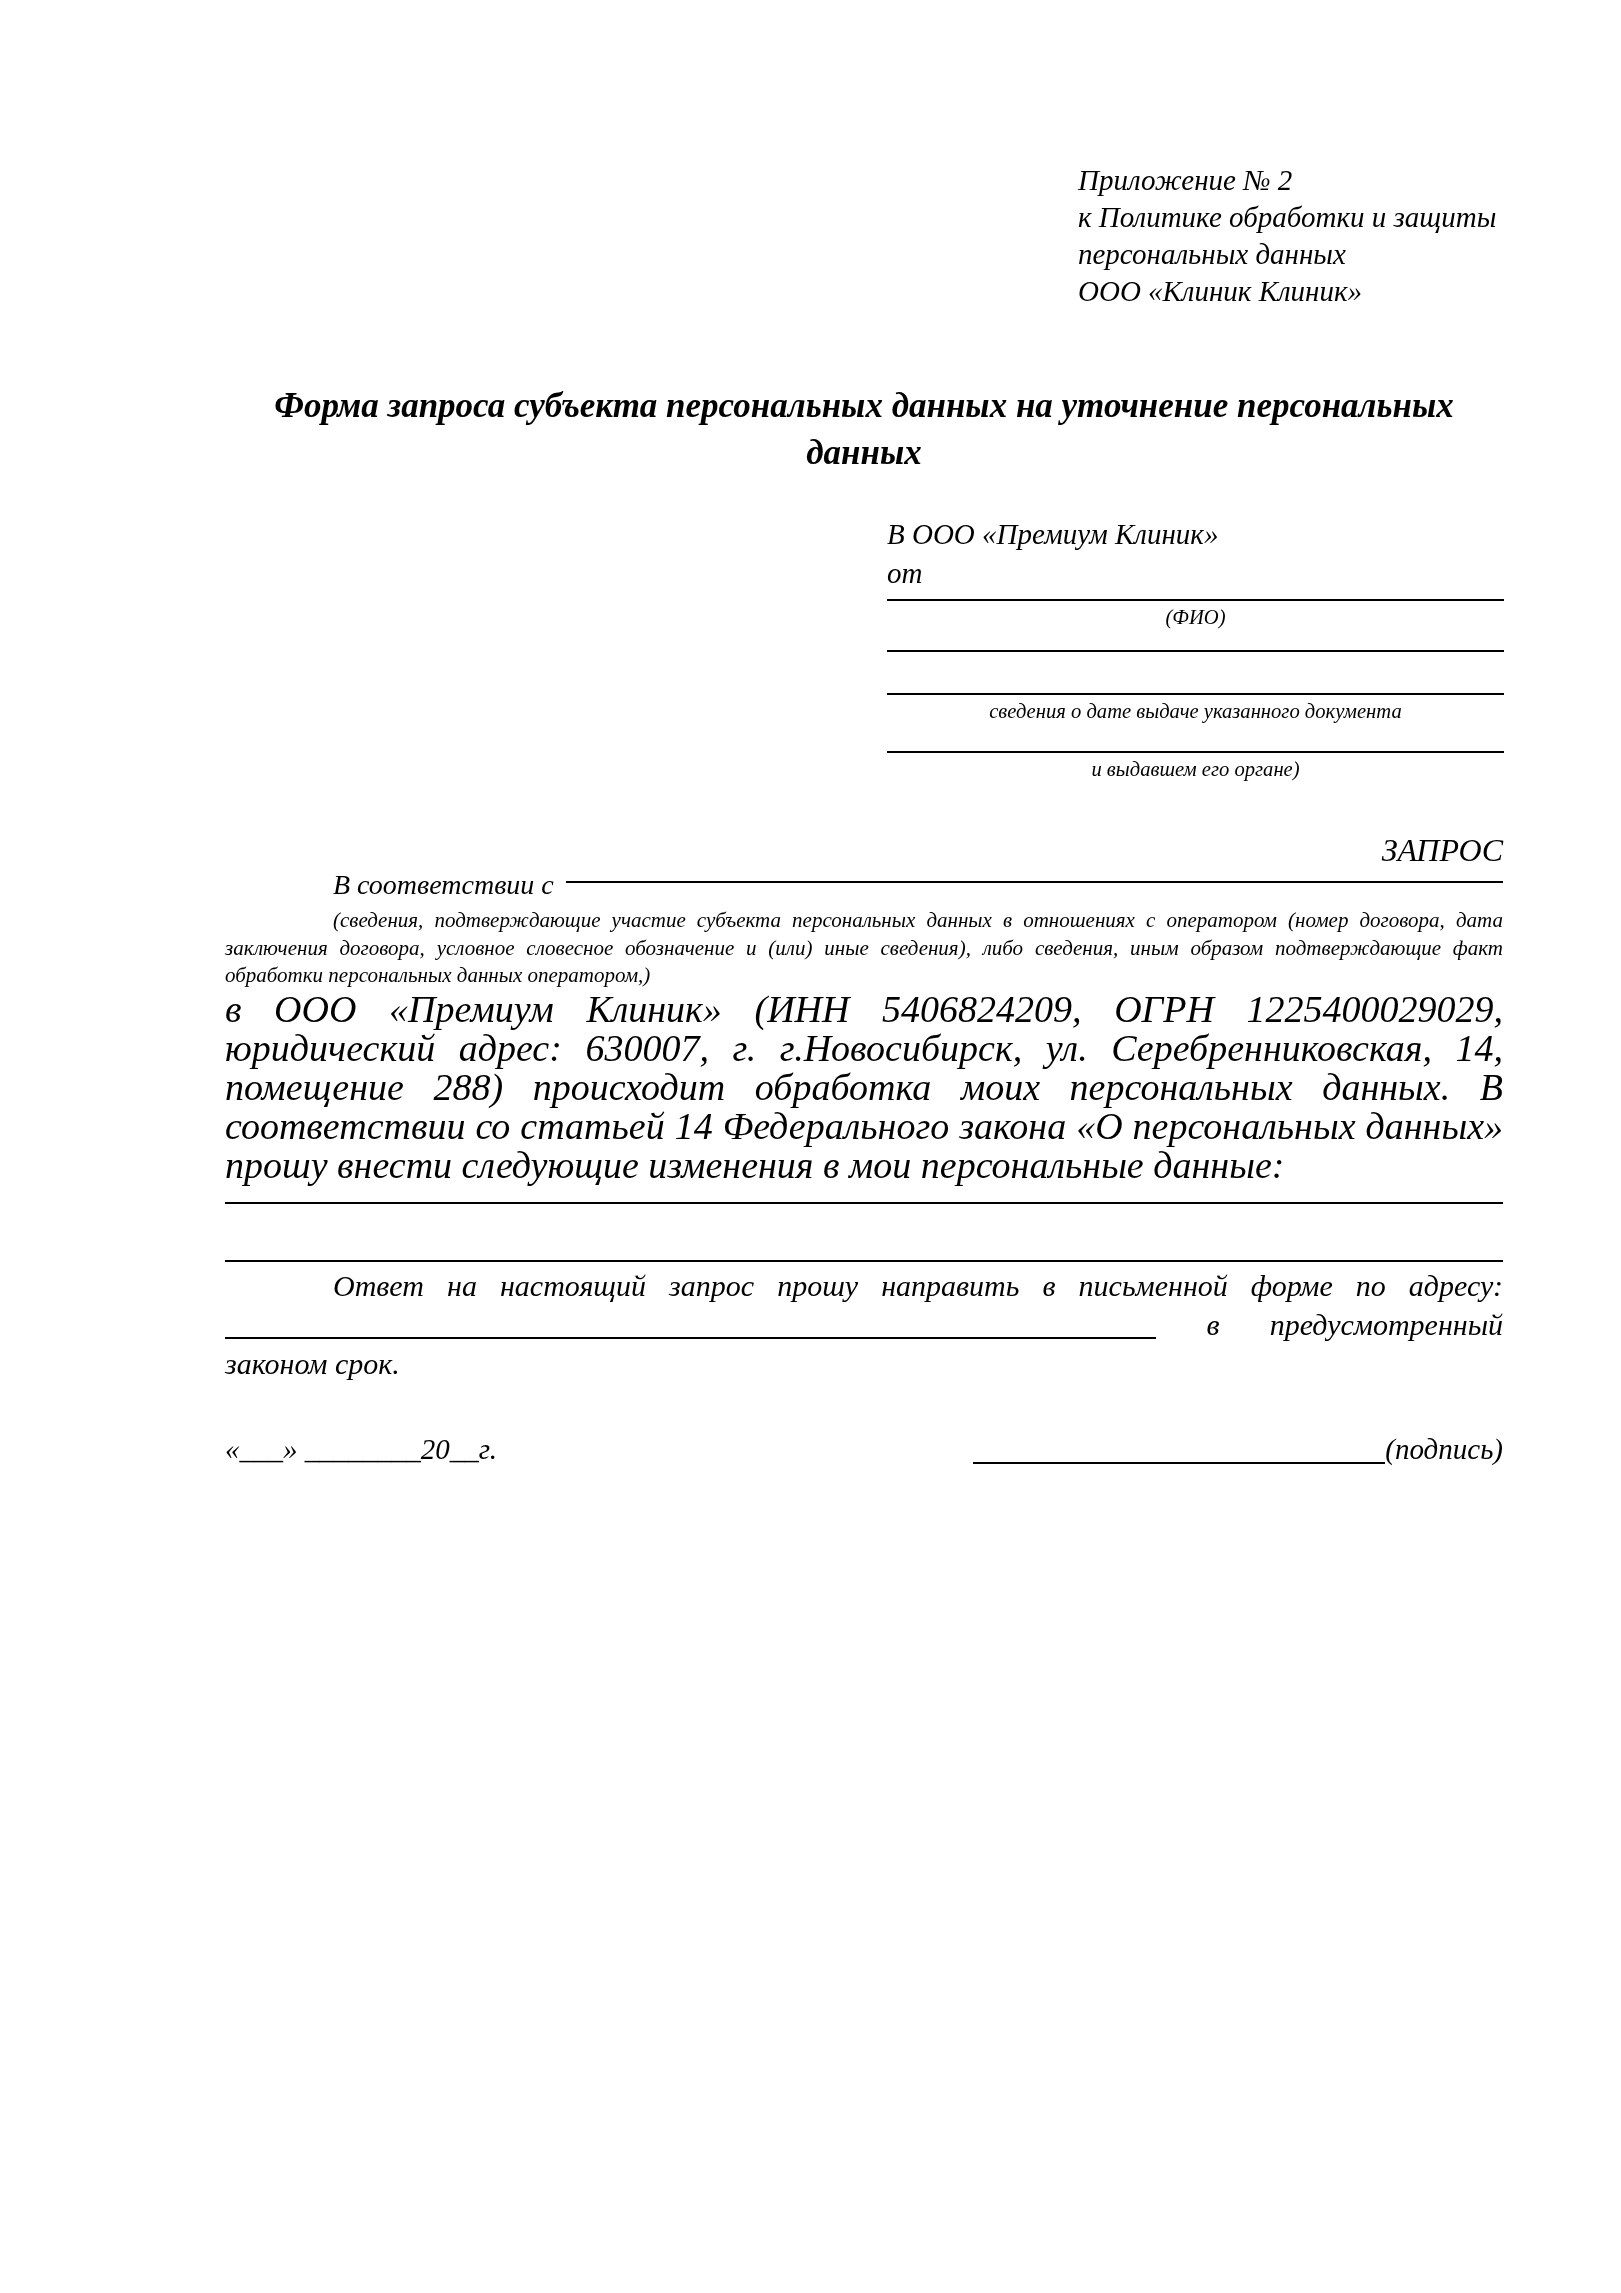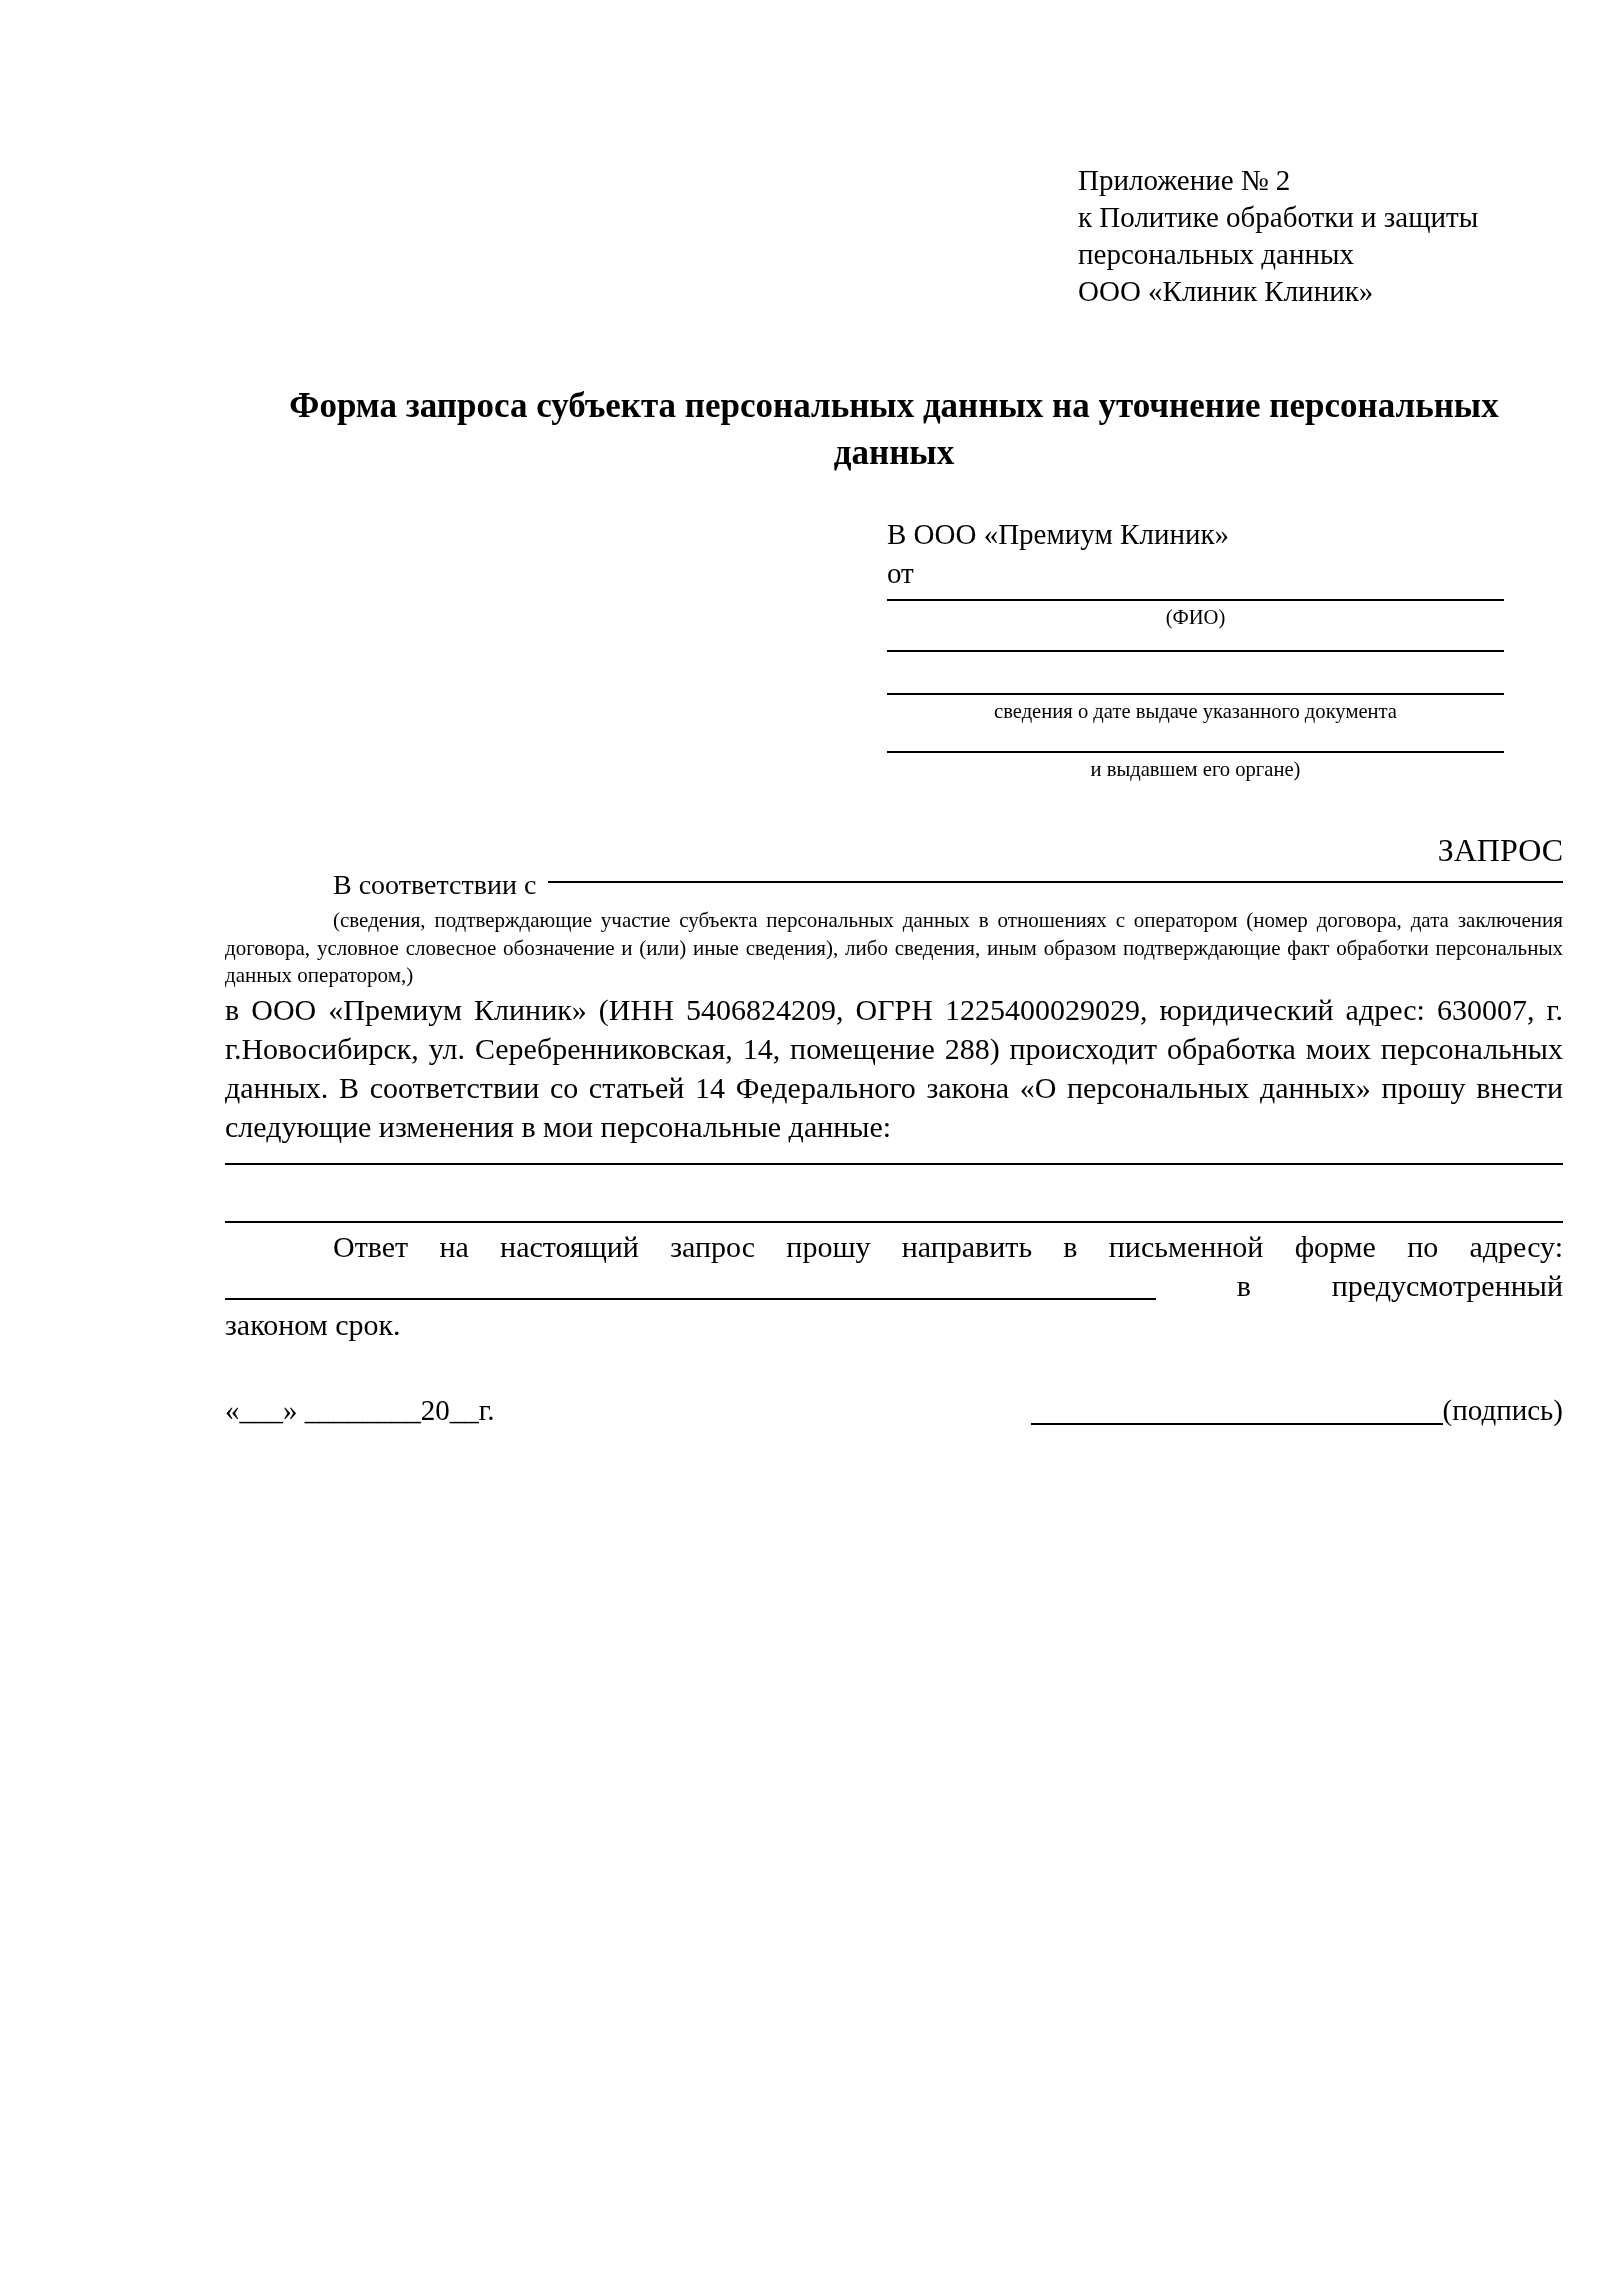--- a/index.html
+++ b/index.html
@@ -5,22 +5,23 @@
   * { margin: 0; padding: 0; box-sizing: border-box; }
   html, body { background: #888; }
   .page {
     position: relative;
     width: 1621px;
     height: 2294px;
     margin: 0 auto;
     background: #ffffff;
     color: #000000;
     font-family: "Liberation Serif", "DejaVu Serif", serif;
-    padding: 162px 58px 0 225px;
+    padding: 162px 118px 0 225px;
     overflow: hidden;
+    font-style: italic;
   }
   
   .appendix {
     margin-left: 853px;
     font-size: 29px;
     line-height: 37px;
   }
   
   .title {
     margin-top: 72px;
@@ -71,21 +72,21 @@
     margin-bottom: 3.9px;
   }
   .footnote {
     margin-top: 5.9px;
     font-size: 21px;
     line-height: 27.4px;
     text-align: justify;
     text-indent: 108px;
   }
   .body-par {
-    font-size: 30px;
+    font-size: 38px;
     line-height: 39px;
     text-align: justify;
   }
   .ruled { height: 0; border-bottom: 2.9px solid #000; }
   .ruled-1 { margin-top: 17.6px; }
   .ruled-2 { margin-top: 56px; }
   .answer-first {
     margin-top: 3.9px;
     font-size: 30px;
     line-height: 39px;

